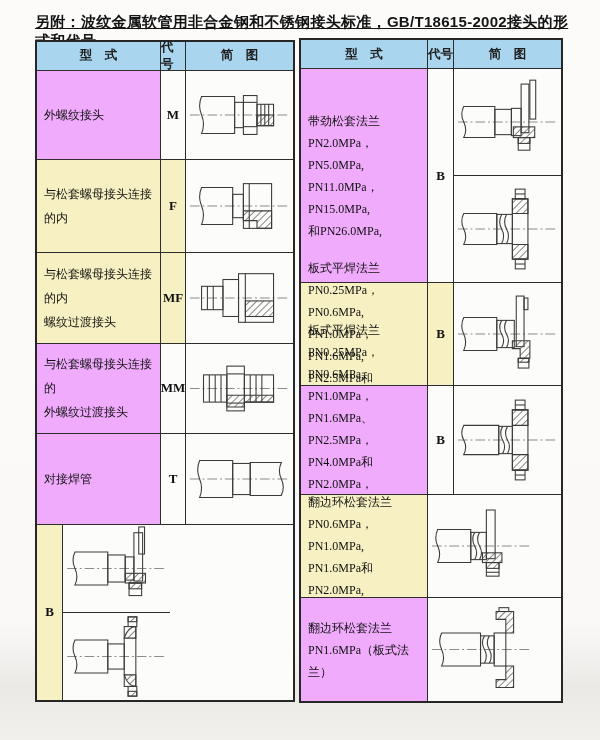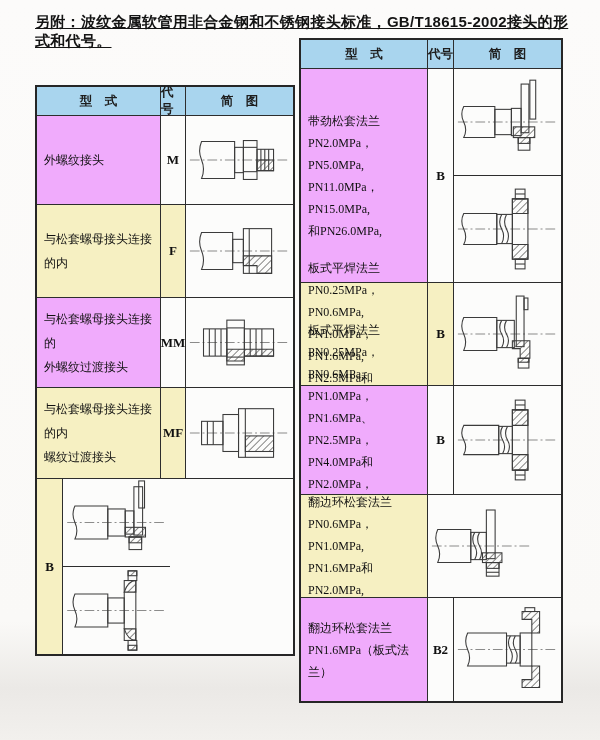--- a/index.html
+++ b/index.html
@@ -103,20 +103,41 @@
               <line x1="4" y1="45" x2="106" y2="45" stroke="#6a6a6a" stroke-width="0.8" stroke-dasharray="10 3 2 3"></line>
               <path d="M16,26 q-4,9.5 0,19 q4,9.5 0,19 L48,64 L48,26 Z" stroke="#3b3b3b" stroke-width="1.1" fill="none"></path>
               <rect x="48" y="33" width="11" height="24" stroke="#3b3b3b" stroke-width="1.1" fill="none"></rect>
               <rect x="59" y="22" width="29" height="46" stroke="#3b3b3b" stroke-width="1.1" fill="none"></rect>
               <line x1="65" y1="22" x2="65" y2="68" stroke="#3b3b3b" stroke-width="1.1"></line>
               <path d="M59,50L88,50L88,68L73,68L73,60L59,60Z" stroke="#3b3b3b" stroke-width="1.1" fill="url(#hatch)"></path>
             </svg>
           </div>
         </div>
     </div>
+    <div class="trow hl" style="height:90px">
+      <div class="cell ctype">
+          <span>与松套螺母接头连接的内
+螺纹过渡接头</span>
+        </div>
+      <div class="cell ccode">MF</div>
+      <div class="cell cdiag">
+          <div class="dwrap">
+            <svg viewBox="0 0 110 90" preserveAspectRatio="xMidYMid meet" class="diag">
+              <line x1="4" y1="45" x2="106" y2="45" stroke="#6a6a6a" stroke-width="0.8" stroke-dasharray="10 3 2 3"></line>
+              <rect x="16" y="33" width="22" height="24" stroke="#3b3b3b" stroke-width="1.1" fill="none"></rect>
+              <line x1="22" y1="33" x2="22" y2="57" stroke="#3b3b3b" stroke-width="1.1"></line>
+              <line x1="28" y1="33" x2="28" y2="57" stroke="#3b3b3b" stroke-width="1.1"></line>
+              <rect x="38" y="26" width="16" height="38" stroke="#3b3b3b" stroke-width="1.1" fill="none"></rect>
+              <rect x="54" y="20" width="36" height="50" stroke="#3b3b3b" stroke-width="1.1" fill="none"></rect>
+              <line x1="61" y1="20" x2="61" y2="70" stroke="#3b3b3b" stroke-width="1.1"></line>
+              <rect x="61" y="48" width="29" height="16" stroke="#3b3b3b" stroke-width="1.1" fill="url(#hatch)"></rect>
+            </svg>
+          </div>
+        </div>
+    </div>
     <div class="trow" style="height:89px">
       <div class="cell ctype">
           <span>与松套螺母接头连接的
 外螺纹过渡接头</span>
         </div>
       <div class="cell ccode">MM</div>
       <div class="cell cdiag">
           <div class="dwrap">
             <svg viewBox="0 0 110 90" preserveAspectRatio="xMidYMid meet" class="diag">
               <line x1="4" y1="45" x2="106" y2="45" stroke="#6a6a6a" stroke-width="0.8" stroke-dasharray="10 3 2 3"></line>
@@ -129,37 +150,32 @@
               <line x1="42" y1="60" x2="60" y2="60" stroke="#3b3b3b" stroke-width="1.1"></line>
               <rect x="60" y="31" width="30" height="28" stroke="#3b3b3b" stroke-width="1.1" fill="none"></rect>
               <line x1="66" y1="31" x2="66" y2="59" stroke="#3b3b3b" stroke-width="1.1"></line>
               <line x1="72" y1="31" x2="72" y2="59" stroke="#3b3b3b" stroke-width="1.1"></line>
               <line x1="78" y1="31" x2="78" y2="59" stroke="#3b3b3b" stroke-width="1.1"></line>
               <path d="M42,52L90,52L90,59L60,59L60,64L42,64Z" stroke="#3b3b3b" stroke-width="1.1" fill="url(#hatch)"></path>
             </svg>
           </div>
         </div>
     </div>
-    <div class="trow hl" style="height:90px">
-      <div class="cell ctype">
-          <span>与松套螺母接头连接的内
-螺纹过渡接头</span>
-        </div>
-      <div class="cell ccode">MF</div>
-      <div class="cell cdiag">
-          <div class="dwrap">
-            <svg viewBox="0 0 110 90" preserveAspectRatio="xMidYMid meet" class="diag">
-              <line x1="4" y1="45" x2="106" y2="45" stroke="#6a6a6a" stroke-width="0.8" stroke-dasharray="10 3 2 3"></line>
-              <rect x="16" y="33" width="22" height="24" stroke="#3b3b3b" stroke-width="1.1" fill="none"></rect>
-              <line x1="22" y1="33" x2="22" y2="57" stroke="#3b3b3b" stroke-width="1.1"></line>
-              <line x1="28" y1="33" x2="28" y2="57" stroke="#3b3b3b" stroke-width="1.1"></line>
-              <rect x="38" y="26" width="16" height="38" stroke="#3b3b3b" stroke-width="1.1" fill="none"></rect>
-              <rect x="54" y="20" width="36" height="50" stroke="#3b3b3b" stroke-width="1.1" fill="none"></rect>
-              <line x1="61" y1="20" x2="61" y2="70" stroke="#3b3b3b" stroke-width="1.1"></line>
-              <rect x="61" y="48" width="29" height="16" stroke="#3b3b3b" stroke-width="1.1" fill="url(#hatch)"></rect>
+    <div class="trow" style="height:90px">
+      <div class="cell ctype">
+          <span>对接焊管</span>
+        </div>
+      <div class="cell ccode">T</div>
+      <div class="cell cdiag">
+          <div class="dwrap">
+            <svg viewBox="0 0 110 90" preserveAspectRatio="xMidYMid meet" class="diag">
+              <line x1="4" y1="45" x2="106" y2="45" stroke="#6a6a6a" stroke-width="0.8" stroke-dasharray="10 3 2 3"></line>
+              <path d="M14,26 q-4,9.5 0,19 q4,9.5 0,19 L48,64 L48,26 Z" stroke="#3b3b3b" stroke-width="1.1" fill="none"></path>
+              <rect x="48" y="29" width="18" height="32" stroke="#3b3b3b" stroke-width="1.1" fill="none"></rect>
+              <path d="M66,28 L98,28 q-4,8.5 0,17 q4,8.5 0,17 L66,62 Z" stroke="#3b3b3b" stroke-width="1.1" fill="none"></path>
             </svg>
           </div>
         </div>
     </div>
     <div class="trow hl" style="height:175px">
       <div class="cell ccode">B</div>
       <div class="cell cdiag">
           <div class="dwrap">
             <svg viewBox="0 0 110 90" preserveAspectRatio="xMidYMid meet" class="diag">
               <line x1="4" y1="45" x2="106" y2="45" stroke="#6a6a6a" stroke-width="0.8" stroke-dasharray="10 3 2 3"></line>
@@ -312,21 +328,20 @@
               <line x1="60" y1="72" x2="73" y2="72" stroke="#3b3b3b" stroke-width="1.1"></line>
             </svg>
           </div>
         </div>
     </div>
     <div class="trow" style="height:103px">
       <div class="cell ctype">
           <span>翻边环松套法兰
 PN1.6MPa（板式法兰）</span>
         </div>
-      <div class="cell ccode">B2</div>
       <div class="cell cdiag">
           <div class="dwrap">
             <svg viewBox="0 0 110 90" preserveAspectRatio="xMidYMid meet" class="diag">
               <line x1="4" y1="45" x2="106" y2="45" stroke="#6a6a6a" stroke-width="0.8" stroke-dasharray="10 3 2 3"></line>
               <path d="M14,28 q-4,8.5 0,17 q4,8.5 0,17 L54,62 L54,28 Z" stroke="#3b3b3b" stroke-width="1.1" fill="none"></path>
               <rect x="54" y="31" width="14" height="28" stroke="#3b3b3b" stroke-width="1.1" fill="none"></rect>
               <path d="M58,31 q-4,7 0,14 q4,7 0,14" stroke="#3b3b3b" stroke-width="1.1" fill="none"></path>
               <path d="M63,31 q-4,7 0,14 q4,7 0,14" stroke="#3b3b3b" stroke-width="1.1" fill="none"></path>
               <rect x="68" y="28" width="12" height="34" stroke="#3b3b3b" stroke-width="1.1" fill="none"></rect>
               <path d="M70,6L88,6L88,28L80,28L80,14L70,14Z" stroke="#3b3b3b" stroke-width="1.1" fill="url(#hatch)"></path>

